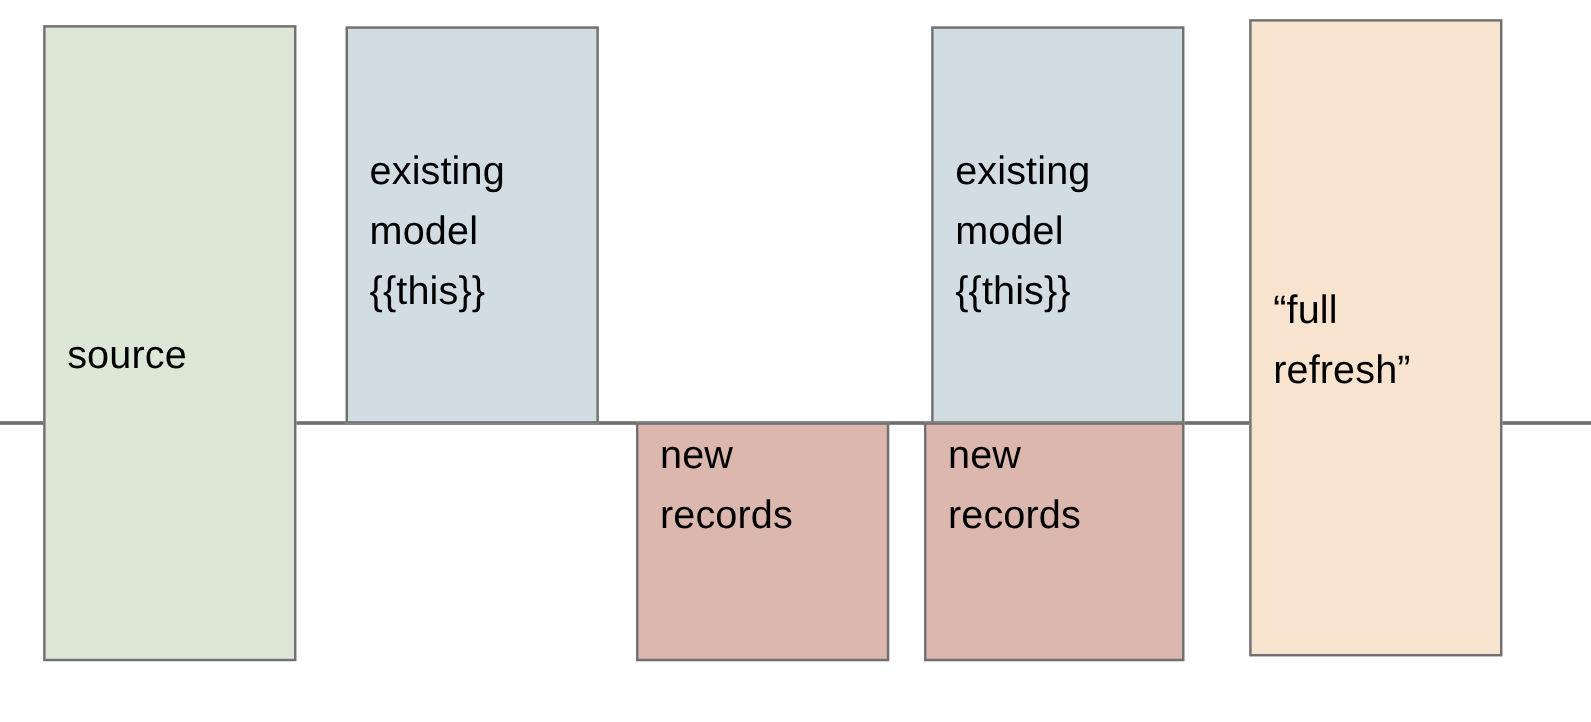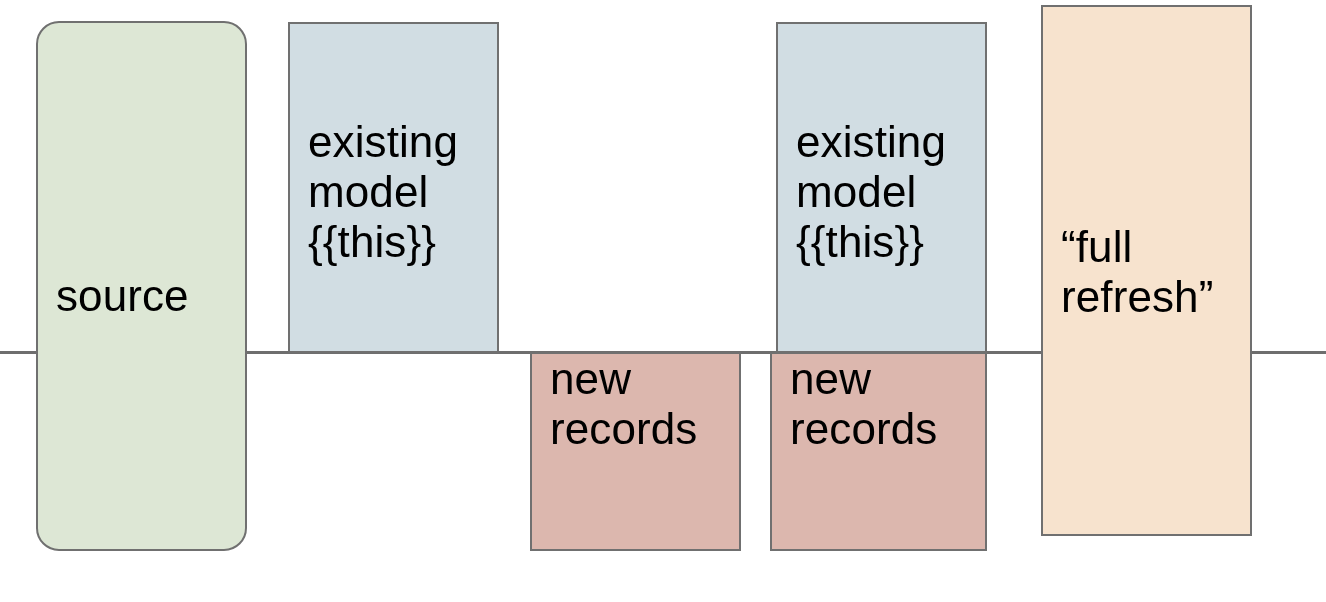--- a/index.html
+++ b/index.html
@@ -35,41 +35,41 @@
     position: absolute;
     box-sizing: border-box;
     border: 2px solid #707070;
     display: flex;
     align-items: center;
     justify-content: flex-start;
   }
   .box .label {
     display: block;
     padding: 0 18px;
-    font-size: 44px;
+    font-size: 33px;
     line-height: 50px;
     color: #000000;
     letter-spacing: 0.1px;
     white-space: pre-line;
     text-align: left;
   }
 
   
-  .fill-green  { background: #dde7d5; border-radius: 23px; }
+  .fill-green  { background: #dde7d5; }
   .fill-blue   { background: #d1dde3; }
   .fill-red    { background: #dcb7ae; }
   .fill-orange { background: #f7e3ce; }
 
   
   .b-source          { left: 36px;   top: 21px;  width: 211px; height: 530px; }
   .b-existing-1      { left: 288px;  top: 22px;  width: 211px; height: 331px; }
   .b-new-1           { left: 530px;  top: 352px; width: 211px; height: 199px; }
   .b-existing-2      { left: 776px;  top: 22px;  width: 211px; height: 331px; }
   .b-new-2           { left: 770px;  top: 352px; width: 217px; height: 199px; }
-  .b-full-refresh    { left: 1041px; top: 5px;  width: 211px; height: 531px; }
+  .b-full-refresh    { left: 1041px; top: 16px;  width: 211px; height: 531px; }
   .b-existing-1 .label,
   .b-existing-2 .label { padding-top: 0; }
   .b-existing-1, .b-existing-2 { align-items: flex-start; padding-top: 93px; }
   .b-full-refresh { align-items: flex-start; padding-top: 215px; }
   .b-source       { align-items: flex-start; padding-top: 248px; }
   .b-new-1, .b-new-2 { align-items: flex-start; }
 
   
   .b-existing-1, .b-existing-2, .b-new-1, .b-new-2,
   .b-source, .b-full-refresh { z-index: 2; }

